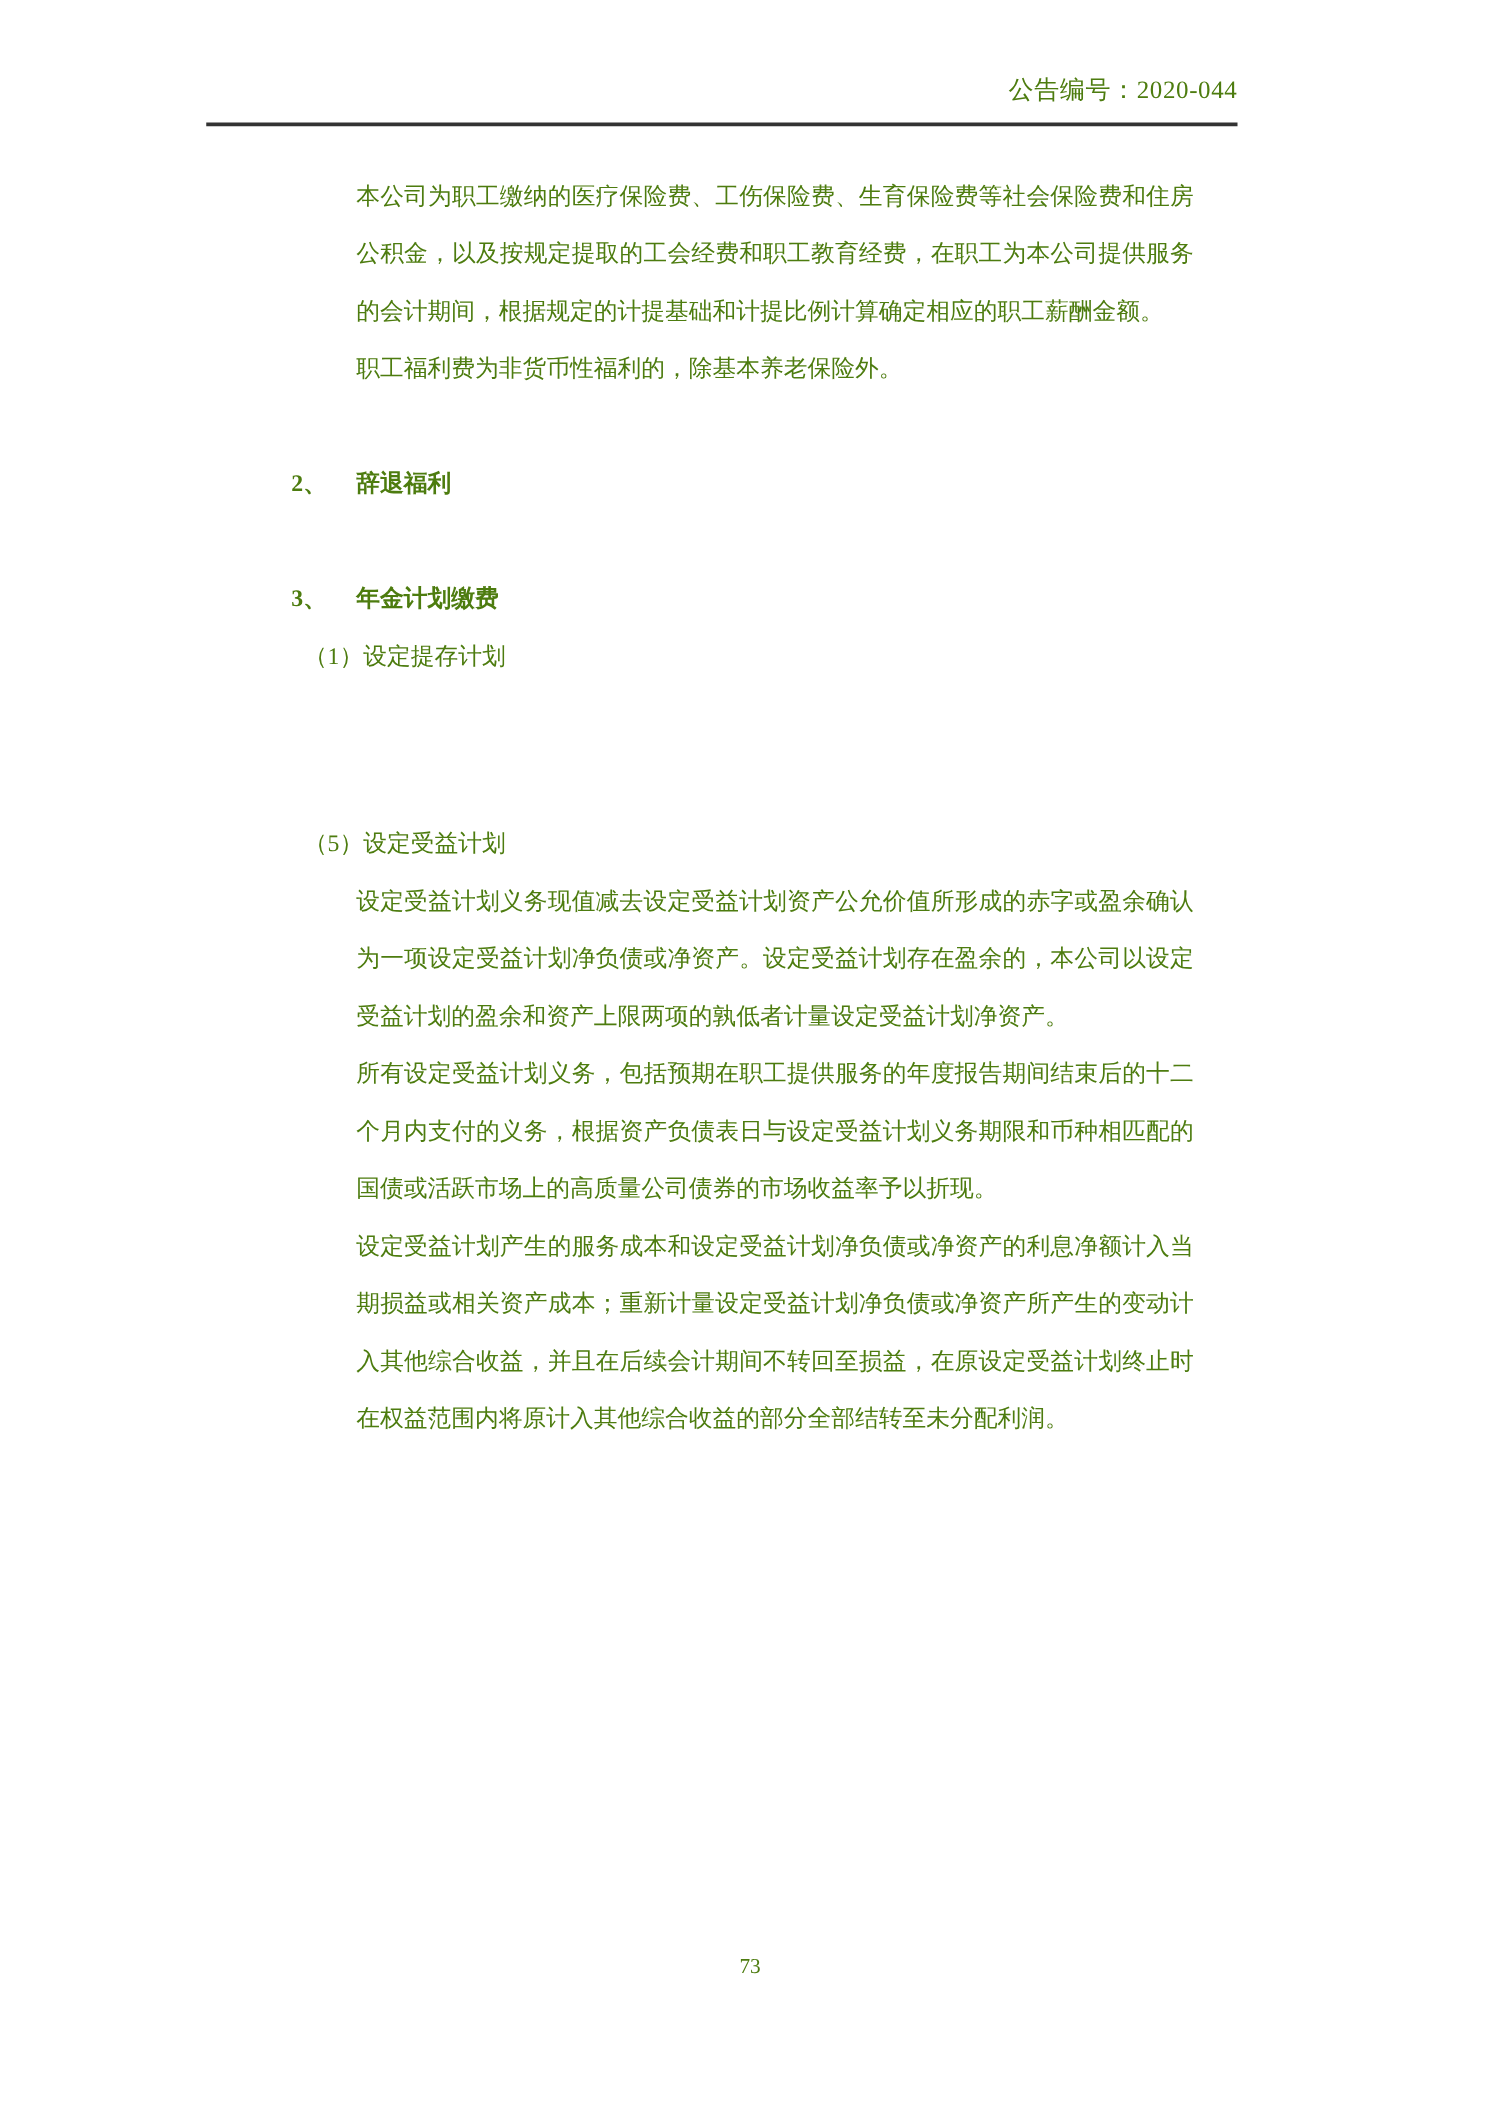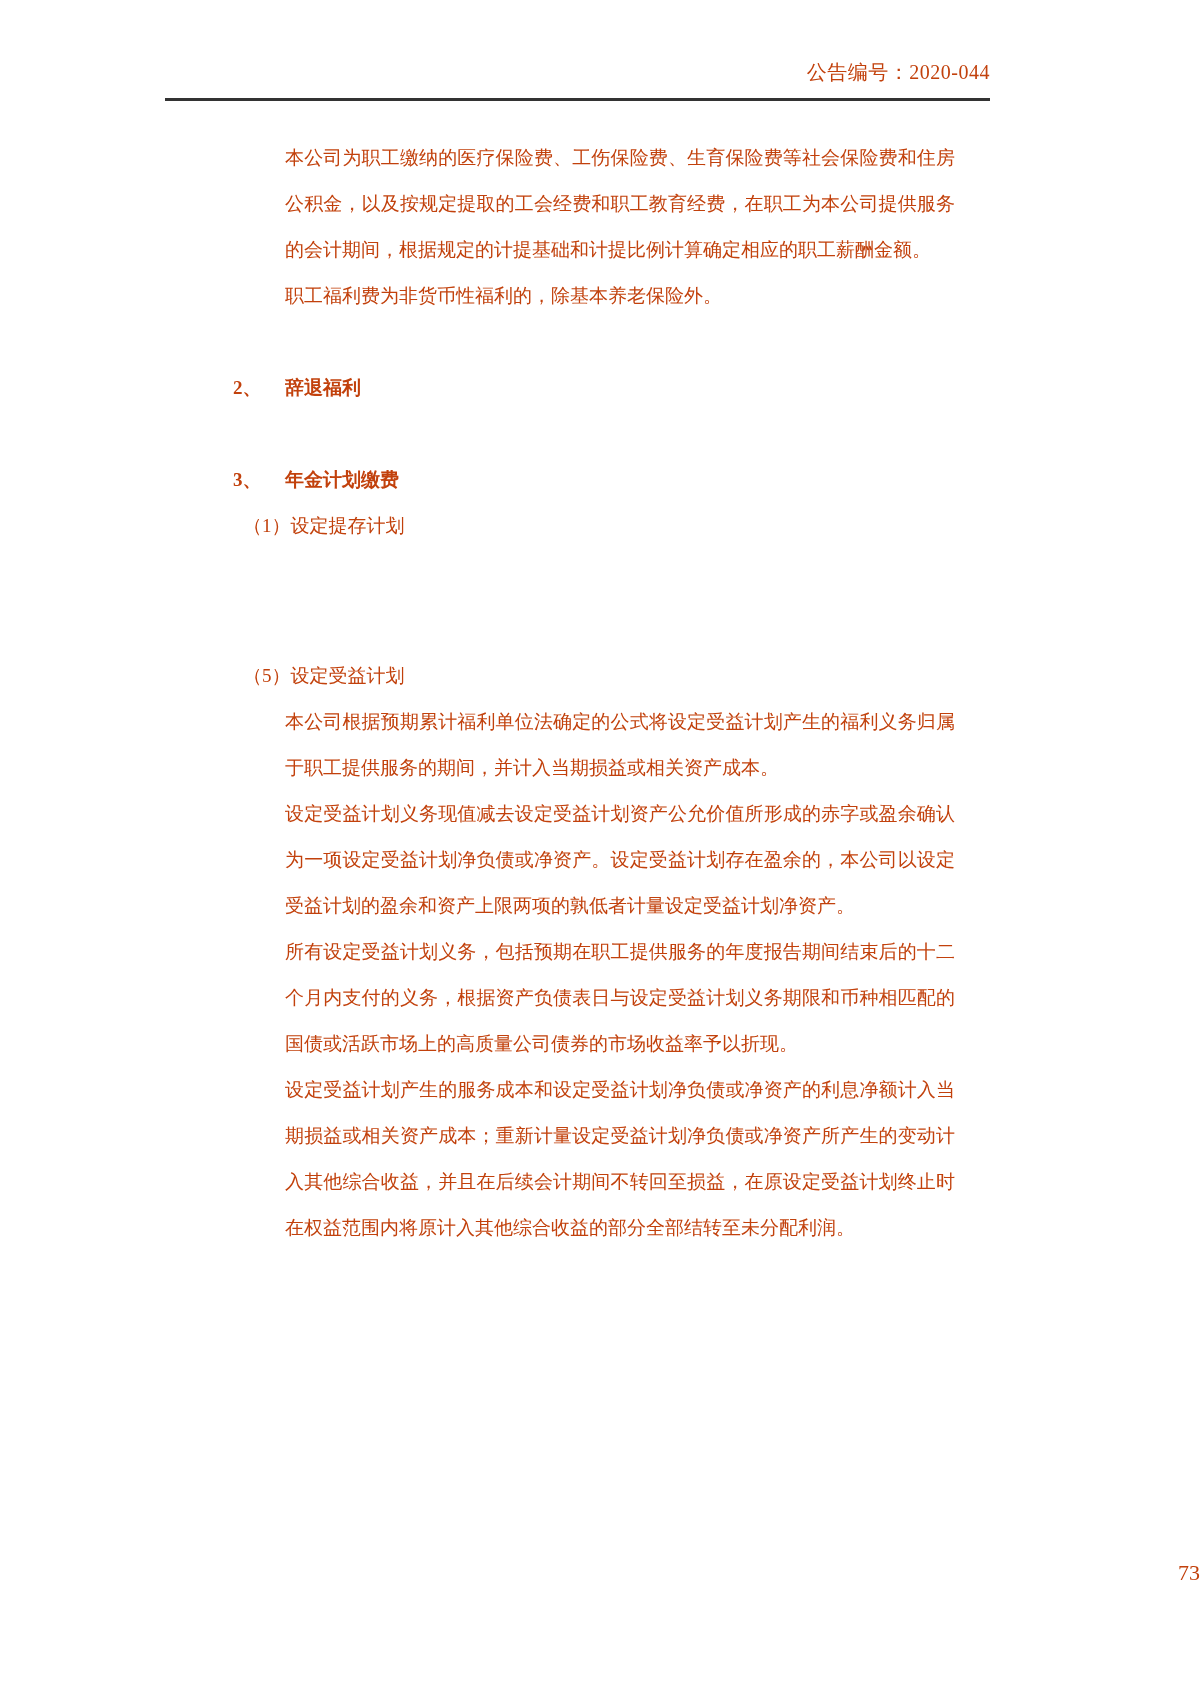--- a/index.html
+++ b/index.html
@@ -4,21 +4,21 @@
 <style>
   html, body { margin: 0; padding: 0; background: #ffffff; }
   .page {
     position: relative;
     width: 1200px;
     height: 1697px;
     box-sizing: border-box;
     background: #ffffff;
     outline: 1px solid #ececec;
     font-family: "Liberation Serif", "DejaVu Serif", serif;
-    color: #c2410c;
+    color: #4d7c0f;
     display: flex;
     flex-direction: column;
     padding: 58px 210px 112px 165px;
     overflow: hidden;
   }
   .doc-header {
     text-align: right;
     font-size: 20px;
     line-height: 28px;
     padding-bottom: 12px;
@@ -42,41 +42,40 @@
     margin: 0 0 0 -52px;
   }
   .heading.gap-before { margin-top: 46px; }
   .h-num { display: inline-block; width: 52px; }
   .subheading {
     margin: 0 0 0 -42px;
   }
   .subheading.gap-before { margin-top: 104px; }
   .doc-footer {
     margin: auto -210px 0 -165px;
-    text-align: right;
-    font-size: 22px;
+    text-align: center;
+    font-size: 17px;
     line-height: 24px;
   }
 </style>
 </head>
 <body>
 
 <div class="page">
   <div class="doc-header">
     <span>公告编号：2020-044</span>
   </div>
 
   <div class="doc-content">
       <p class="para">本公司为职工缴纳的医疗保险费、工伤保险费、生育保险费等社会保险费和住房公积金，以及按规定提取的工会经费和职工教育经费，在职工为本公司提供服务的会计期间，根据规定的计提基础和计提比例计算确定相应的职工薪酬金额。</p>
       <p class="para">职工福利费为非货币性福利的，除基本养老保险外。</p>
       <div class="heading gap-before"><span class="h-num">2、</span><span class="h-title">辞退福利</span></div>
       <div class="heading gap-before"><span class="h-num">3、</span><span class="h-title">年金计划缴费</span></div>
       <div class="subheading">（1）设定提存计划</div>
       <div class="subheading gap-before">（5）设定受益计划</div>
-      <p class="para">本公司根据预期累计福利单位法确定的公式将设定受益计划产生的福利义务归属于职工提供服务的期间，并计入当期损益或相关资产成本。</p>
       <p class="para">设定受益计划义务现值减去设定受益计划资产公允价值所形成的赤字或盈余确认为一项设定受益计划净负债或净资产。设定受益计划存在盈余的，本公司以设定受益计划的盈余和资产上限两项的孰低者计量设定受益计划净资产。</p>
       <p class="para">所有设定受益计划义务，包括预期在职工提供服务的年度报告期间结束后的十二个月内支付的义务，根据资产负债表日与设定受益计划义务期限和币种相匹配的国债或活跃市场上的高质量公司债券的市场收益率予以折现。</p>
       <p class="para">设定受益计划产生的服务成本和设定受益计划净负债或净资产的利息净额计入当期损益或相关资产成本；重新计量设定受益计划净负债或净资产所产生的变动计入其他综合收益，并且在后续会计期间不转回至损益，在原设定受益计划终止时在权益范围内将原计入其他综合收益的部分全部结转至未分配利润。</p>
     </div>
 
   <div class="doc-footer">
     <span>73</span>
   </div>
 </div>
 

